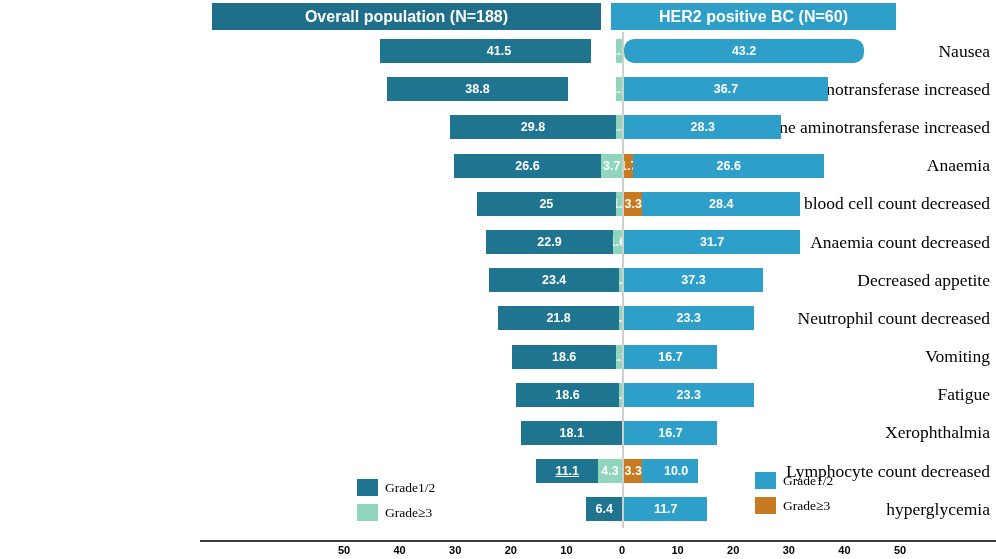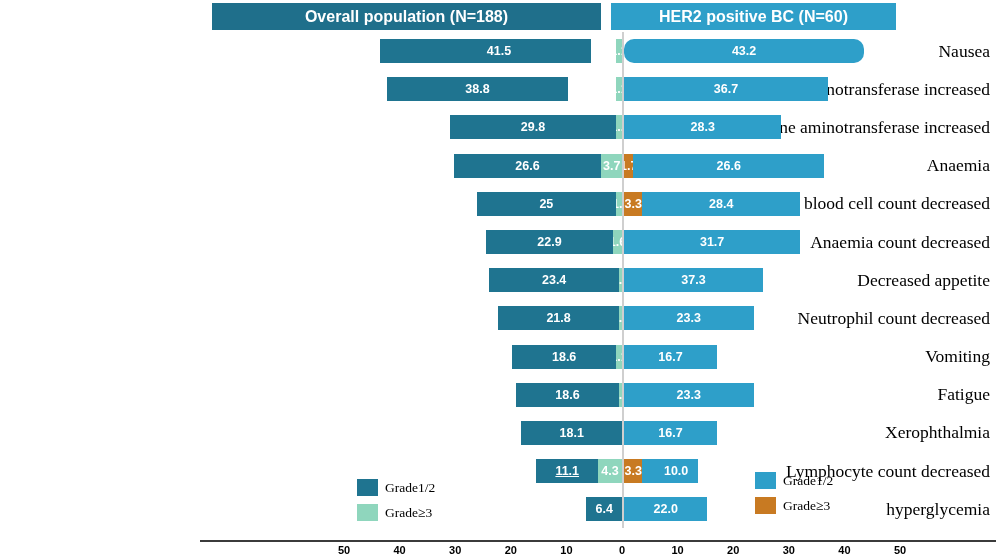--- a/index.html
+++ b/index.html
@@ -186,21 +186,21 @@
           <div class="seg g3L" style="left: 280.092px; width: 23.908px;">4.3</div>
           <div class="seg g3R" style="left: 306px; width: 18.348px;">3.3</div>
           <div class="seg g12R" style="left: 324.348px; width: 55.6px; padding-left: 12px;">10.0</div>
         </div>
       </div>
       <div class="row">
         <div class="cat">hyperglycemia</div>
         <div class="plot">
           <div class="axis-line"></div>
           <div class="seg g12L" style="left: 268.416px; width: 35.584px;">6.4</div>
-          <div class="seg g12R" style="left: 306px; width: 83.4px;">22.0</div>
+          <div class="seg g12R" style="left: 306px; width: 83.4px;">11.7</div>
         </div>
       </div>
     </div>
 
   <div class="legend legend-left" id="legend-left">
       <div class="legend-row">
         <span class="sw" style="background: rgb(31, 116, 144);"></span>
         <span>Grade1/2</span>
       </div>
       <div class="legend-row">

